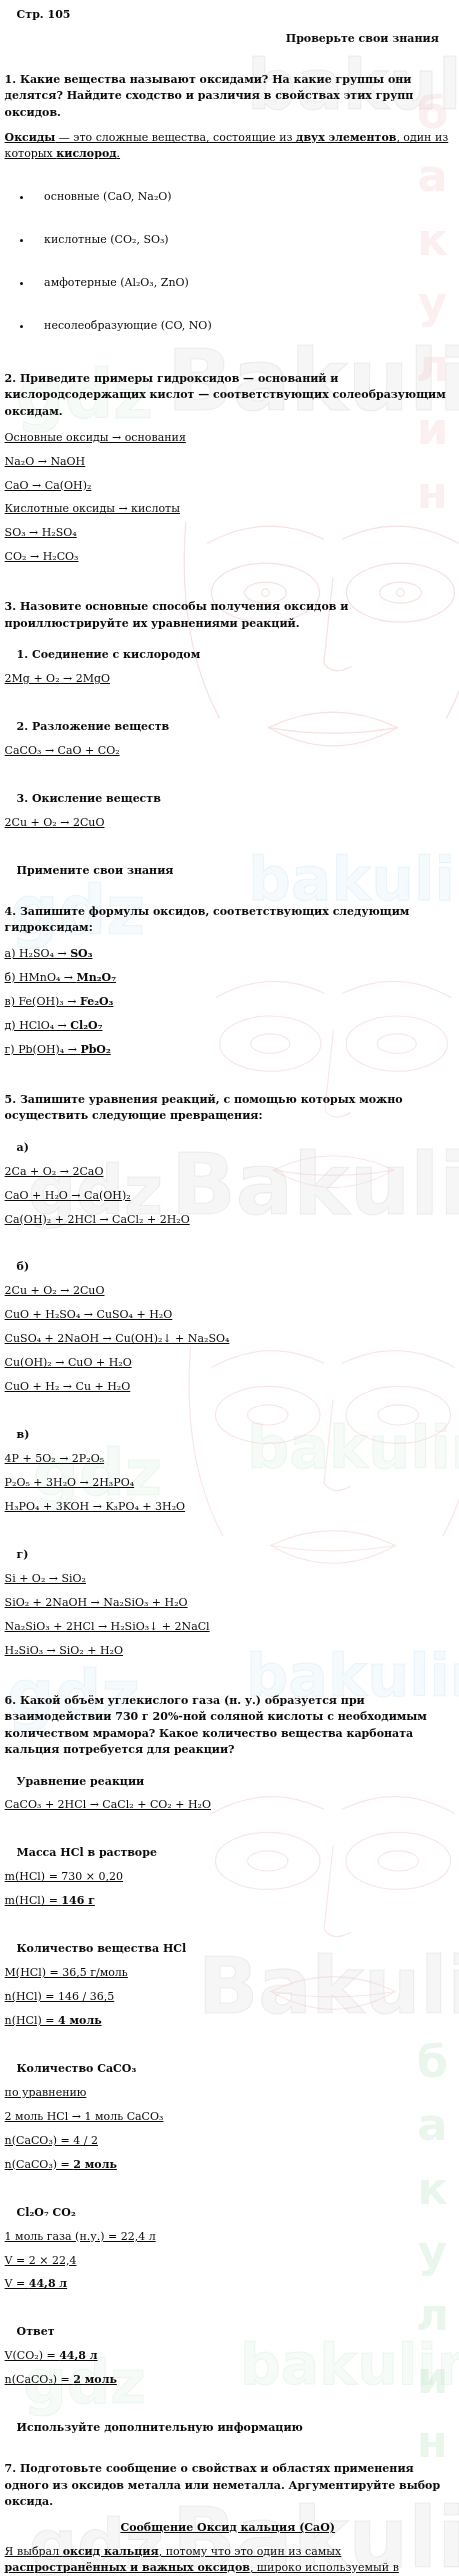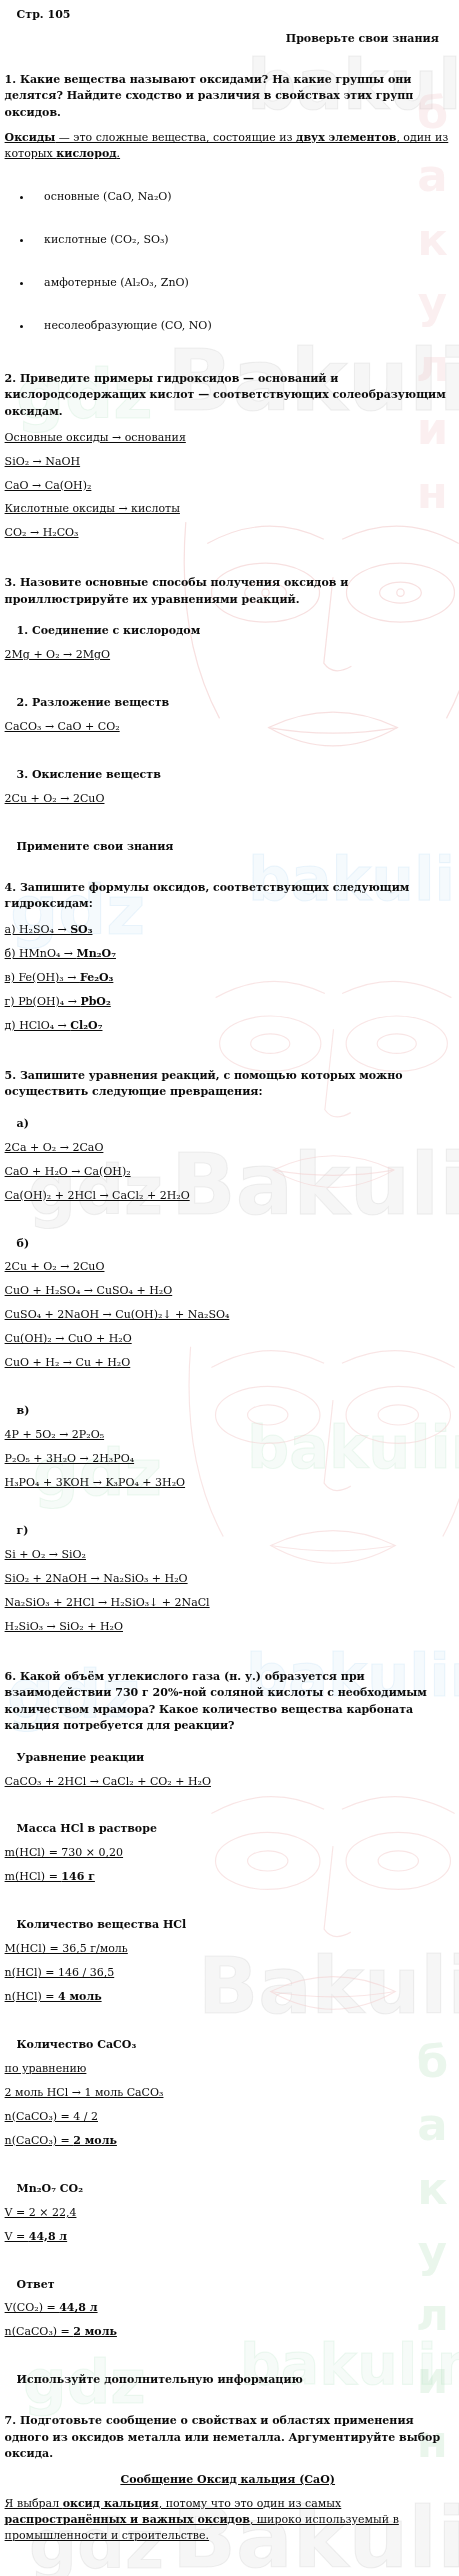--- a/index.html
+++ b/index.html
@@ -122,38 +122,39 @@
     <div class="q"><b>1. Какие вещества называют оксидами? На какие группы они делятся? Найдите сходство и различия в свойствах этих групп оксидов.</b></div>
     <div class="p"><b>Оксиды</b><span> — это сложные вещества, состоящие из </span><b>двух элементов</b><span>, один из которых </span><b>кислород</b><span>.</span></div>
     <ul>
       <li><span>основные (CaO, Na₂O)</span></li>
       <li><span>кислотные (CO₂, SO₃)</span></li>
       <li><span>амфотерные (Al₂O₃, ZnO)</span></li>
       <li><span>несолеобразующие (CO, NO)</span></li>
     </ul>
     <div class="q"><b>2. Приведите примеры гидроксидов — оснований и кислородсодержащих кислот — соответствующих солеобразующим оксидам.</b></div>
     <div class="p"><span>Основные оксиды → основания</span></div>
-    <div class="f"><span>SiO₂ → NaOH</span></div>
+    <div class="f"><span>Na₂O → NaOH</span></div>
     <div class="f"><span>CaO → Ca(OH)₂</span></div>
     <div class="p"><span>Кислотные оксиды → кислоты</span></div>
+    <div class="f"><span>SO₃ → H₂SO₄</span></div>
     <div class="f"><span>CO₂ → H₂CO₃</span></div>
     <div class="q"><b>3. Назовите основные способы получения оксидов и проиллюстрируйте их уравнениями реакций.</b></div>
     <div class="h"><b>1. Соединение с кислородом</b></div>
     <div class="f"><span>2Mg + O₂ → 2MgO</span></div>
     <div class="h"><b>2. Разложение веществ</b></div>
     <div class="f"><span>CaCO₃ → CaO + CO₂</span></div>
     <div class="h"><b>3. Окисление веществ</b></div>
     <div class="f"><span>2Cu + O₂ → 2CuO</span></div>
     <div class="h"><b>Примените свои знания</b></div>
     <div class="q"><b>4. Запишите формулы оксидов, соответствующих следующим гидроксидам:</b></div>
     <div class="f"><span>а) H₂SO₄ → </span><b>SO₃</b></div>
     <div class="f"><span>б) HMnO₄ → </span><b>Mn₂O₇</b></div>
     <div class="f"><span>в) Fe(OH)₃ → </span><b>Fe₂O₃</b></div>
+    <div class="f"><span>д) HClO₄ → </span><b>Cl₂O₇</b></div>
     <div class="f"><span>г) Pb(OH)₄ → </span><b>PbO₂</b></div>
-    <div class="f"><span>д) HClO₄ → </span><b>Cl₂O₇</b></div>
     <div class="q"><b>5. Запишите уравнения реакций, с помощью которых можно осуществить следующие превращения:</b></div>
     <div class="h"><b>а)</b></div>
     <div class="f"><span>2Ca + O₂ → 2CaO</span></div>
     <div class="f"><span>CaO + H₂O → Ca(OH)₂</span></div>
     <div class="f"><span>Ca(OH)₂ + 2HCl → CaCl₂ + 2H₂O</span></div>
     <div class="h"><b>б)</b></div>
     <div class="f"><span>2Cu + O₂ → 2CuO</span></div>
     <div class="f"><span>CuO + H₂SO₄ → CuSO₄ + H₂O</span></div>
     <div class="f"><span>CuSO₄ + 2NaOH → Cu(OH)₂↓ + Na₂SO₄</span></div>
     <div class="f"><span>Cu(OH)₂ → CuO + H₂O</span></div>
@@ -175,21 +176,22 @@
     <div class="f"><span>m(HCl) = </span><b>146 г</b></div>
     <div class="h"><b>Количество вещества HCl</b></div>
     <div class="f"><span>M(HCl) = 36,5 г/моль</span></div>
     <div class="f"><span>n(HCl) = 146 / 36,5</span></div>
     <div class="f"><span>n(HCl) = </span><b>4 моль</b></div>
     <div class="h"><b>Количество CaCO₃</b></div>
     <div class="p"><span>по уравнению</span></div>
     <div class="f"><span>2 моль HCl → 1 моль CaCO₃</span></div>
     <div class="f"><span>n(CaCO₃) = 4 / 2</span></div>
     <div class="f"><span>n(CaCO₃) = </span><b>2 моль</b></div>
-    <div class="h"><b>Mn₂O₇ CO₂</b></div>
+    <div class="h"><b>Cl₂O₇ CO₂</b></div>
+    <div class="f"><span>1 моль газа (н.у.) = 22,4 л</span></div>
     <div class="f"><span>V = 2 × 22,4</span></div>
     <div class="f"><span>V = </span><b>44,8 л</b></div>
     <div class="h"><b>Ответ</b></div>
     <div class="f"><span>V(CO₂) = </span><b>44,8 л</b></div>
     <div class="f"><span>n(CaCO₃) = </span><b>2 моль</b></div>
     <div class="h"><b>Используйте дополнительную информацию</b></div>
     <div class="q"><b>7. Подготовьте сообщение о свойствах и областях применения одного из оксидов металла или неметалла. Аргументируйте выбор оксида.</b></div>
     <div class="c"><b>Сообщение Оксид кальция (CaO)</b></div>
     <div class="p"><span>Я выбрал </span><b>оксид кальция</b><span>, потому что это один из самых </span><b>распространённых и важных оксидов</b><span>, широко используемый в промышленности и строительстве.</span></div>
   </main>

